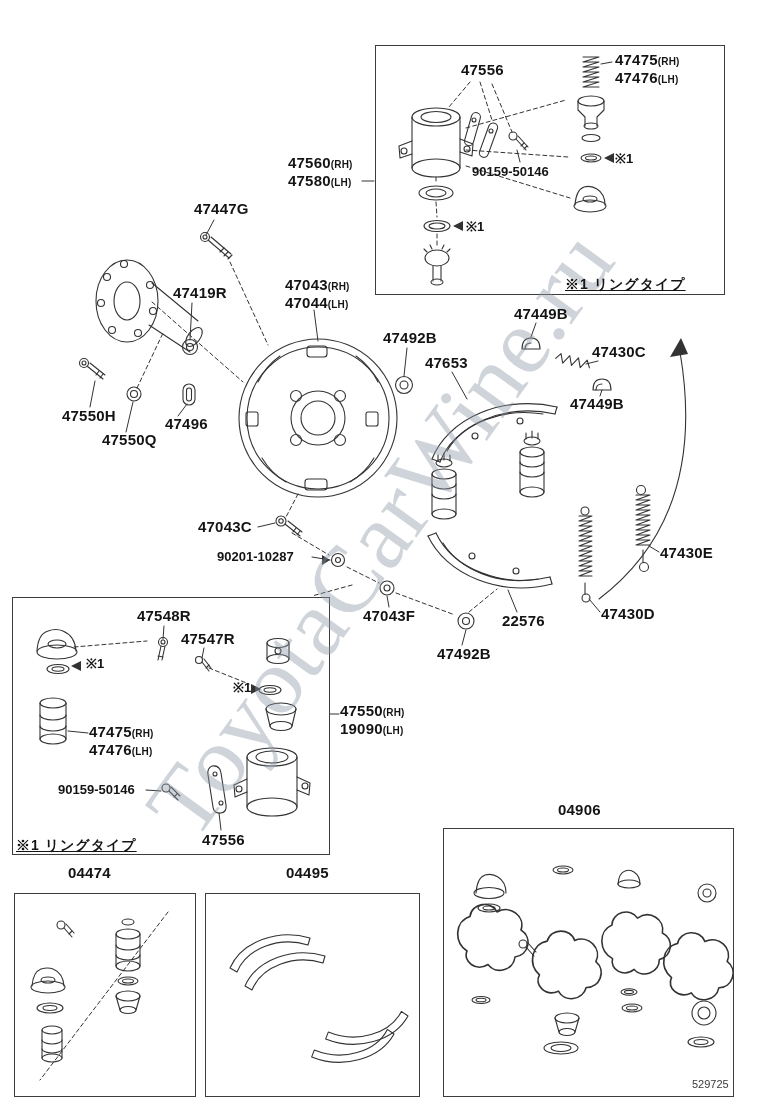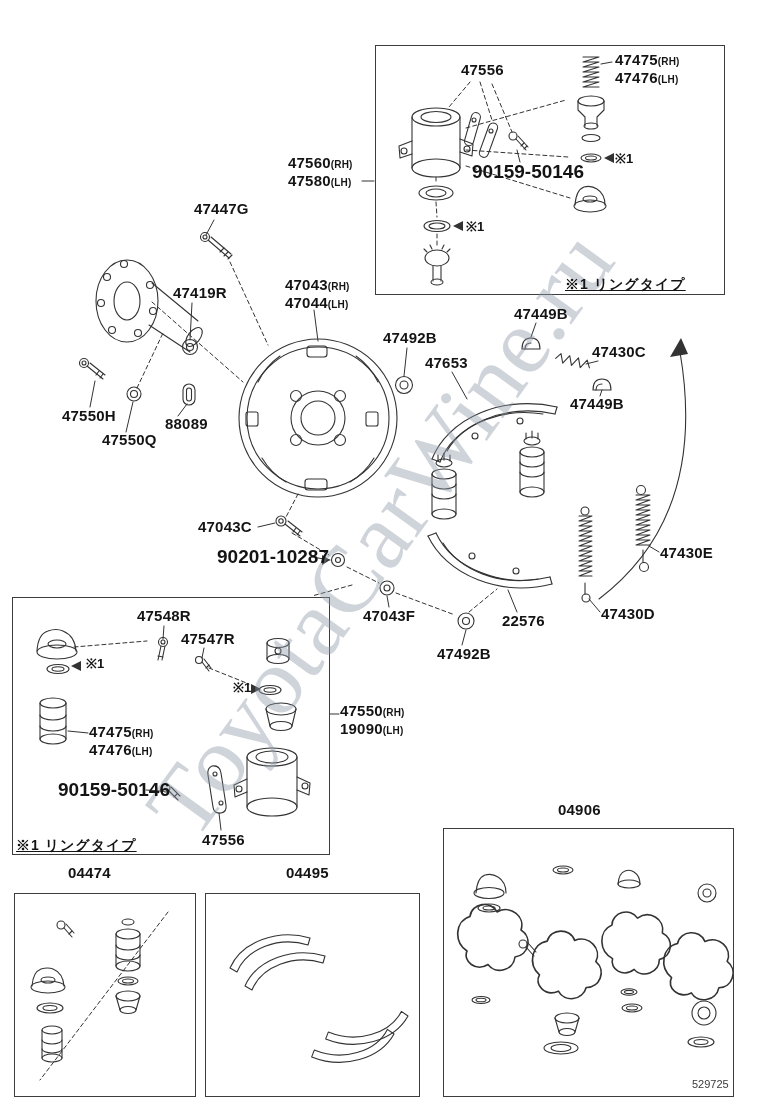--- a/index.html
+++ b/index.html
@@ -3,21 +3,21 @@
 <meta charset="utf-8">
 <style>
   *{margin:0;padding:0;box-sizing:border-box;}
   body{background:#ffffff;}
   .stage{position:relative;width:760px;height:1112px;background:#fff;overflow:hidden;
          font-family:"Liberation Sans",sans-serif;color:#161616;}
   svg.art{position:absolute;left:0;top:0;}
   .box{position:absolute;border:1.5px solid #3d3d3d;background:transparent;}
   .lbl{position:absolute;font-size:15px;font-weight:700;color:#141414;white-space:nowrap;
        letter-spacing:0.2px;line-height:16px;}
-  .lbl.sm{font-size:19px;letter-spacing:0;}
+  .lbl.sm{font-size:13px;letter-spacing:0;}
   .lbl .sfx{font-size:10px;font-weight:700;}
   .note{position:absolute;font-size:13px;font-weight:700;color:#141414;white-space:nowrap;}
   .note.big{font-size:14px;letter-spacing:1px;text-decoration:underline;}
   .watermark{position:absolute;left:-150px;top:478px;width:1060px;text-align:center;
        font-family:"Liberation Serif",serif;font-size:95px;font-weight:400;
        color:#8e99a8;opacity:0.42;transform:rotate(-54deg);letter-spacing:1px;
        pointer-events:none;user-select:none;}
   .docnum{position:absolute;font-size:11px;font-weight:400;color:#3a3a3a;}
 </style>
 </head>
@@ -418,21 +418,21 @@
     <div><span>47043</span><span class="sfx">(RH)</span></div>
     <div><span>47044</span><span class="sfx">(LH)</span></div>
   </div>
 
   <div class="lbl" style="left:514px;top:306px">47449B</div>
   <div class="lbl" style="left:383px;top:330px">47492B</div>
   <div class="lbl" style="left:592px;top:344px">47430C</div>
   <div class="lbl" style="left:425px;top:355px">47653</div>
   <div class="lbl" style="left:570px;top:396px">47449B</div>
   <div class="lbl" style="left:62px;top:408px">47550H</div>
-  <div class="lbl" style="left:165px;top:416px">88089</div>
+  <div class="lbl" style="left:165px;top:416px">47496</div>
   <div class="lbl" style="left:102px;top:432px">47550Q</div>
   <div class="lbl" style="left:198px;top:519px">47043C</div>
   <div class="lbl sm" style="left:217px;top:549px">90201-10287</div>
   <div class="lbl" style="left:660px;top:545px">47430E</div>
   <div class="lbl" style="left:363px;top:608px">47043F</div>
   <div class="lbl" style="left:502px;top:613px">22576</div>
   <div class="lbl" style="left:601px;top:606px">47430D</div>
   <div class="lbl" style="left:437px;top:646px">47492B</div>
 
   <div class="lbl" style="left:137px;top:608px">47548R</div>

